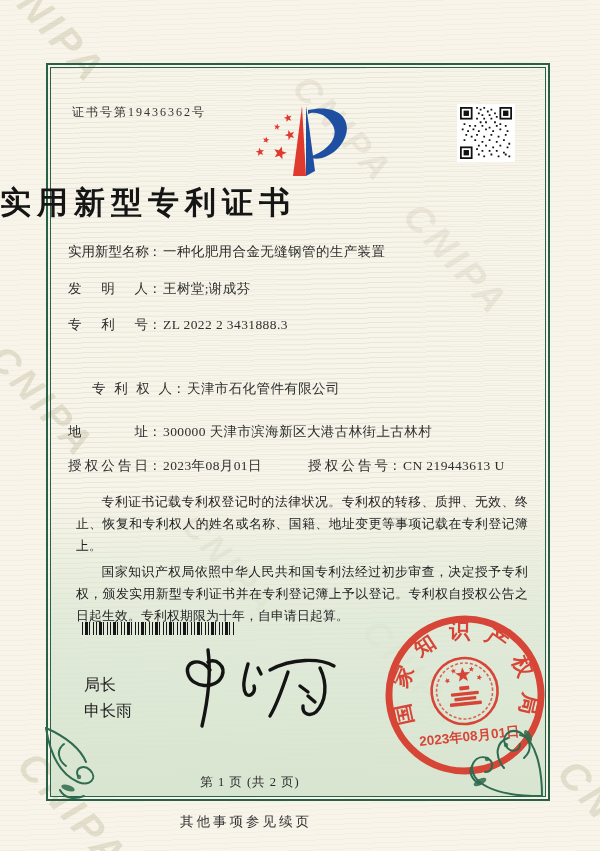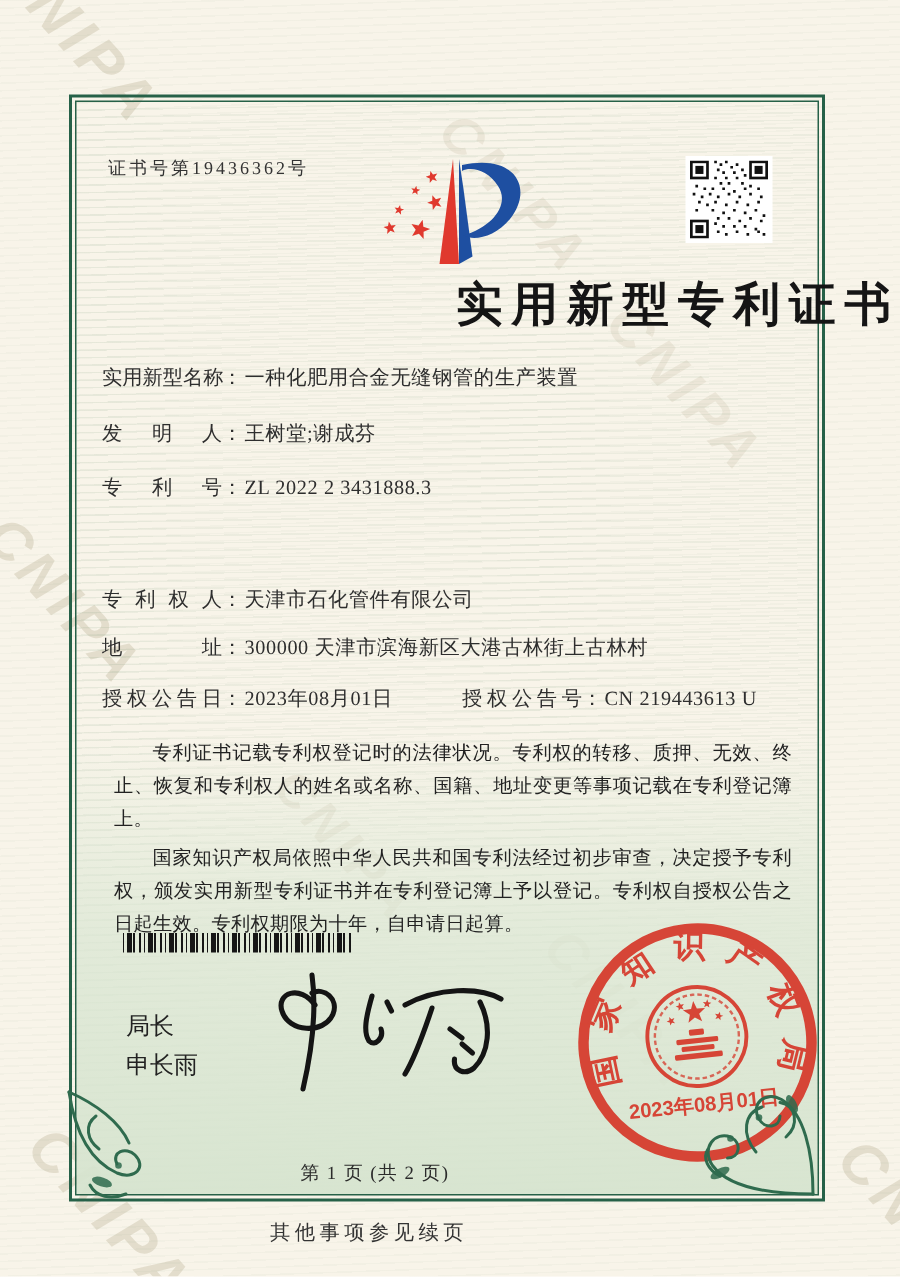--- a/index.html
+++ b/index.html
@@ -25,21 +25,21 @@
     position:absolute; inset:2px; border:1px solid #266148;
     background:
       linear-gradient(180deg, rgba(226,236,221,0) 58%, rgba(219,231,212,0.75) 76%, rgba(214,228,207,0.95) 100%),
       repeating-linear-gradient(179deg, rgba(110,150,115,0.09) 0 1px, rgba(0,0,0,0) 1px 5px);
   }
   .certno{
     position:absolute; left:72px; top:104px; font-size:12px; color:#333;
     letter-spacing:2px;
   }
   .title{
-    position:absolute; left:0; top:182px; width:600px; text-align:right;
+    position:absolute; left:0; top:182px; width:600px; text-align:left;
     font-size:31px; font-weight:bold; color:#151515; letter-spacing:6px;
   }
   .row{
     position:absolute; left:68px; white-space:nowrap;
     font-size:13.5px; color:#2e2e2e;
   }
   .row .lab{ display:inline-block; width:80px; text-align:justify; text-align-last:justify; }
   .row .col{ display:inline-block; width:15px; }
   .row .val{ letter-spacing:0.4px; }
   .row2{ left:308px; }
@@ -131,21 +131,21 @@
 
   <div class="row" style="top:243px;">
     <span class="lab">实用新型名称</span><span class="col">：</span><span class="val">一种化肥用合金无缝钢管的生产装置</span>
   </div>
   <div class="row" style="top:280px;">
     <span class="lab">发明人</span><span class="col">：</span><span class="val">王树堂;谢成芬</span>
   </div>
   <div class="row" style="top:316px;">
     <span class="lab">专利号</span><span class="col">：</span><span class="val">ZL 2022 2 3431888.3</span>
   </div>
-  <div class="row" style="top:391px;">
+  <div class="row" style="top:380px;margin-left:24px;">
     <span class="lab">专利权人</span><span class="col">：</span><span class="val">天津市石化管件有限公司</span>
   </div>
   <div class="row" style="top:423px;">
     <span class="lab">地址</span><span class="col">：</span><span class="val">300000 天津市滨海新区大港古林街上古林村</span>
   </div>
   <div class="row" style="top:457px;">
     <span class="lab">授权公告日</span><span class="col">：</span><span class="val">2023年08月01日</span>
   </div>
   <div class="row row2" style="top:457px;">
     <span class="lab">授权公告号</span><span class="col">：</span><span class="val">CN 219443613 U</span>

